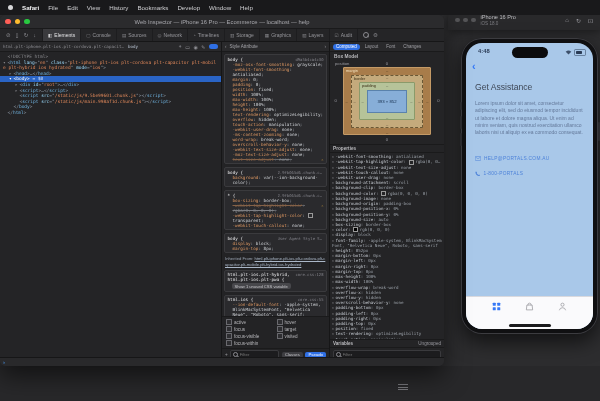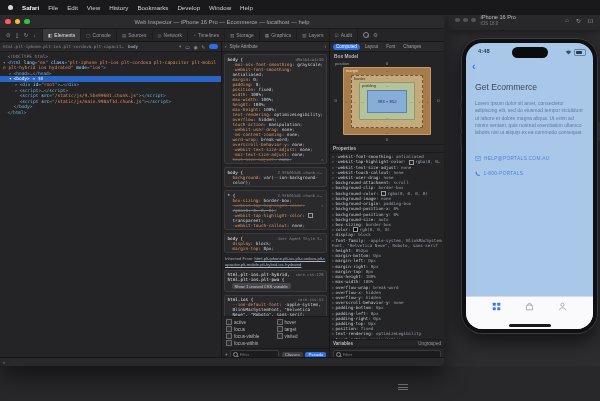--- a/index.html
+++ b/index.html
@@ -231,21 +231,21 @@
       <span class="island"></span>
       <span class="sicons">
         <svg width="7" height="5" viewBox="0 0 10 7">
           <path d="M5 6.2 L1 2.6 A6 6 0 0 1 9 2.6 Z" fill="#2a3b55" opacity="0.85"></path>
         </svg>
         <span style="display:inline-block;width:10px;height:4.6px;border:0.6px solid rgba(42,59,85,.5);border-radius:1.4px;position:relative;">
           <span style="position:absolute;left:0.6px;top:0.6px;bottom:0.6px;width:6px;background:#2a3b55;border-radius:0.7px;"></span>
         </span>
       </span>
       <span class="back">‹</span>
-      <div class="ptitle">Get Ecommerce</div>
+      <div class="ptitle">Get Assistance</div>
       <div class="pbody">Lorem ipsum dolor sit amet, consectetur adipiscing elit, sed do eiusmod tempor incididunt ut labore et dolore magna aliqua. Ut enim ad minim veniam, quis nostrud exercitation ullamco laboris nisi ut aliquip ex ea commodo consequat.</div>
       <div class="plink plink1">
         <svg width="6" height="5" viewBox="0 0 12 9">
           <rect x="0.5" y="0.5" width="11" height="8" rx="1" fill="none" stroke="#4d82d9" stroke-width="1"></rect>
           <path d="M1 1.5 L6 5 L11 1.5" fill="none" stroke="#4d82d9" stroke-width="1"></path>
         </svg>
         <span>HELP@PORTALS.COM.AU</span>
       </div>
       <div class="plink plink2">
         <svg width="5.5" height="5.5" viewBox="0 0 12 12">

